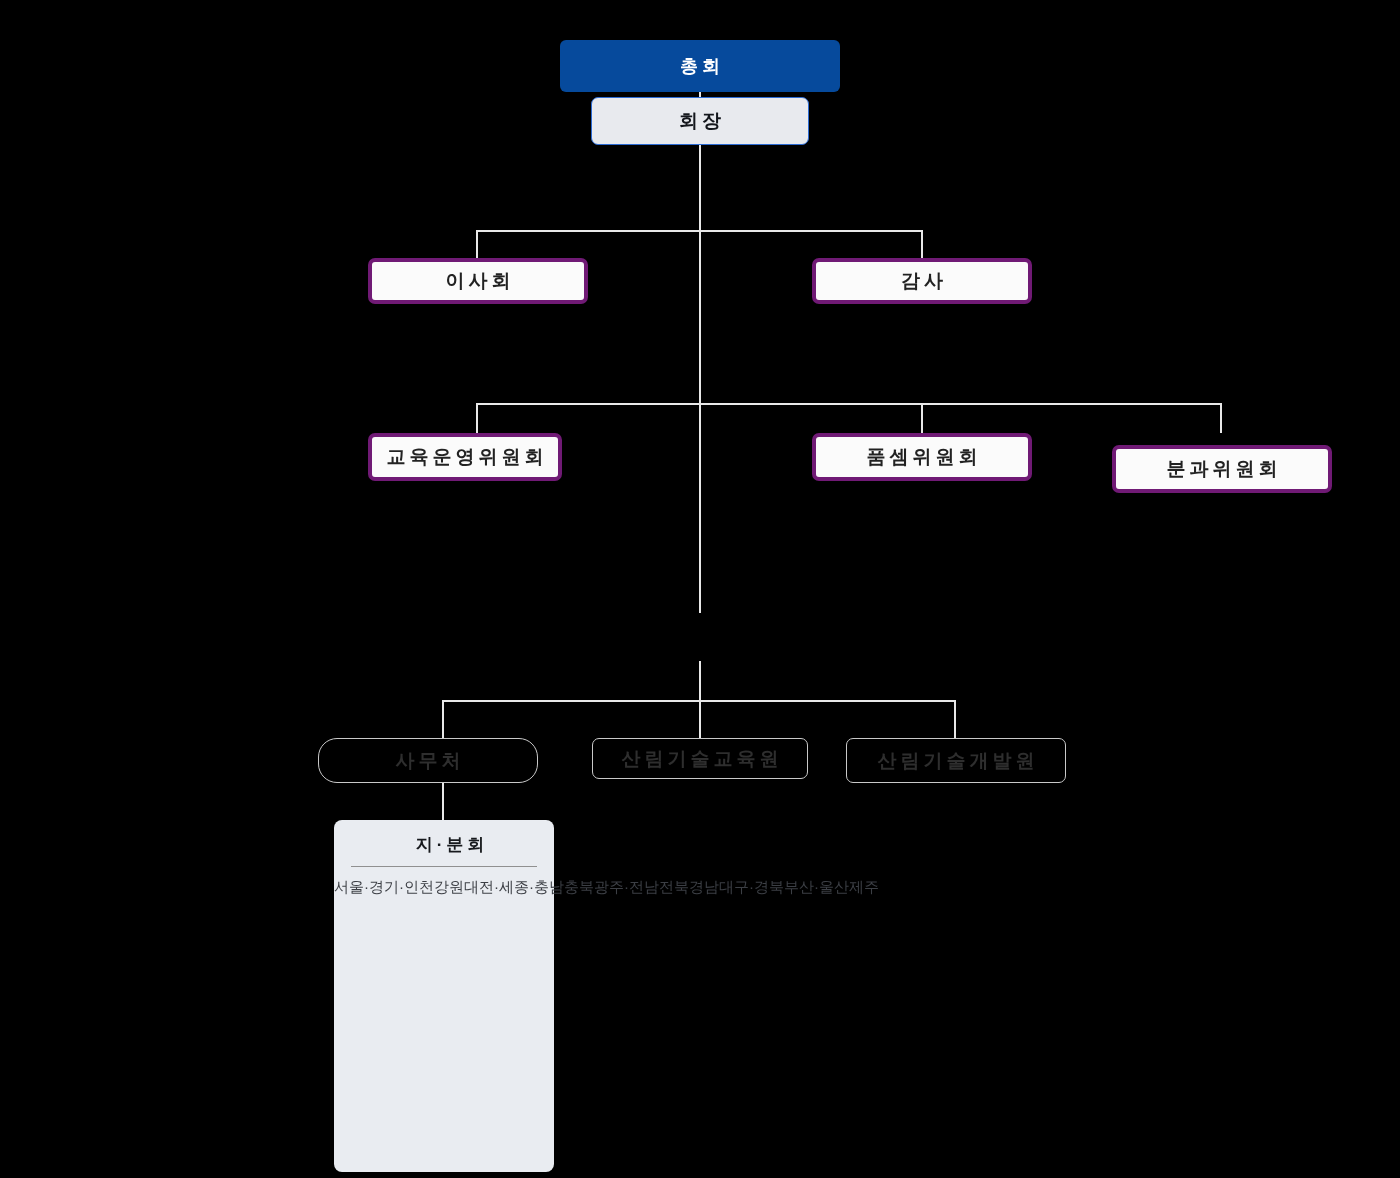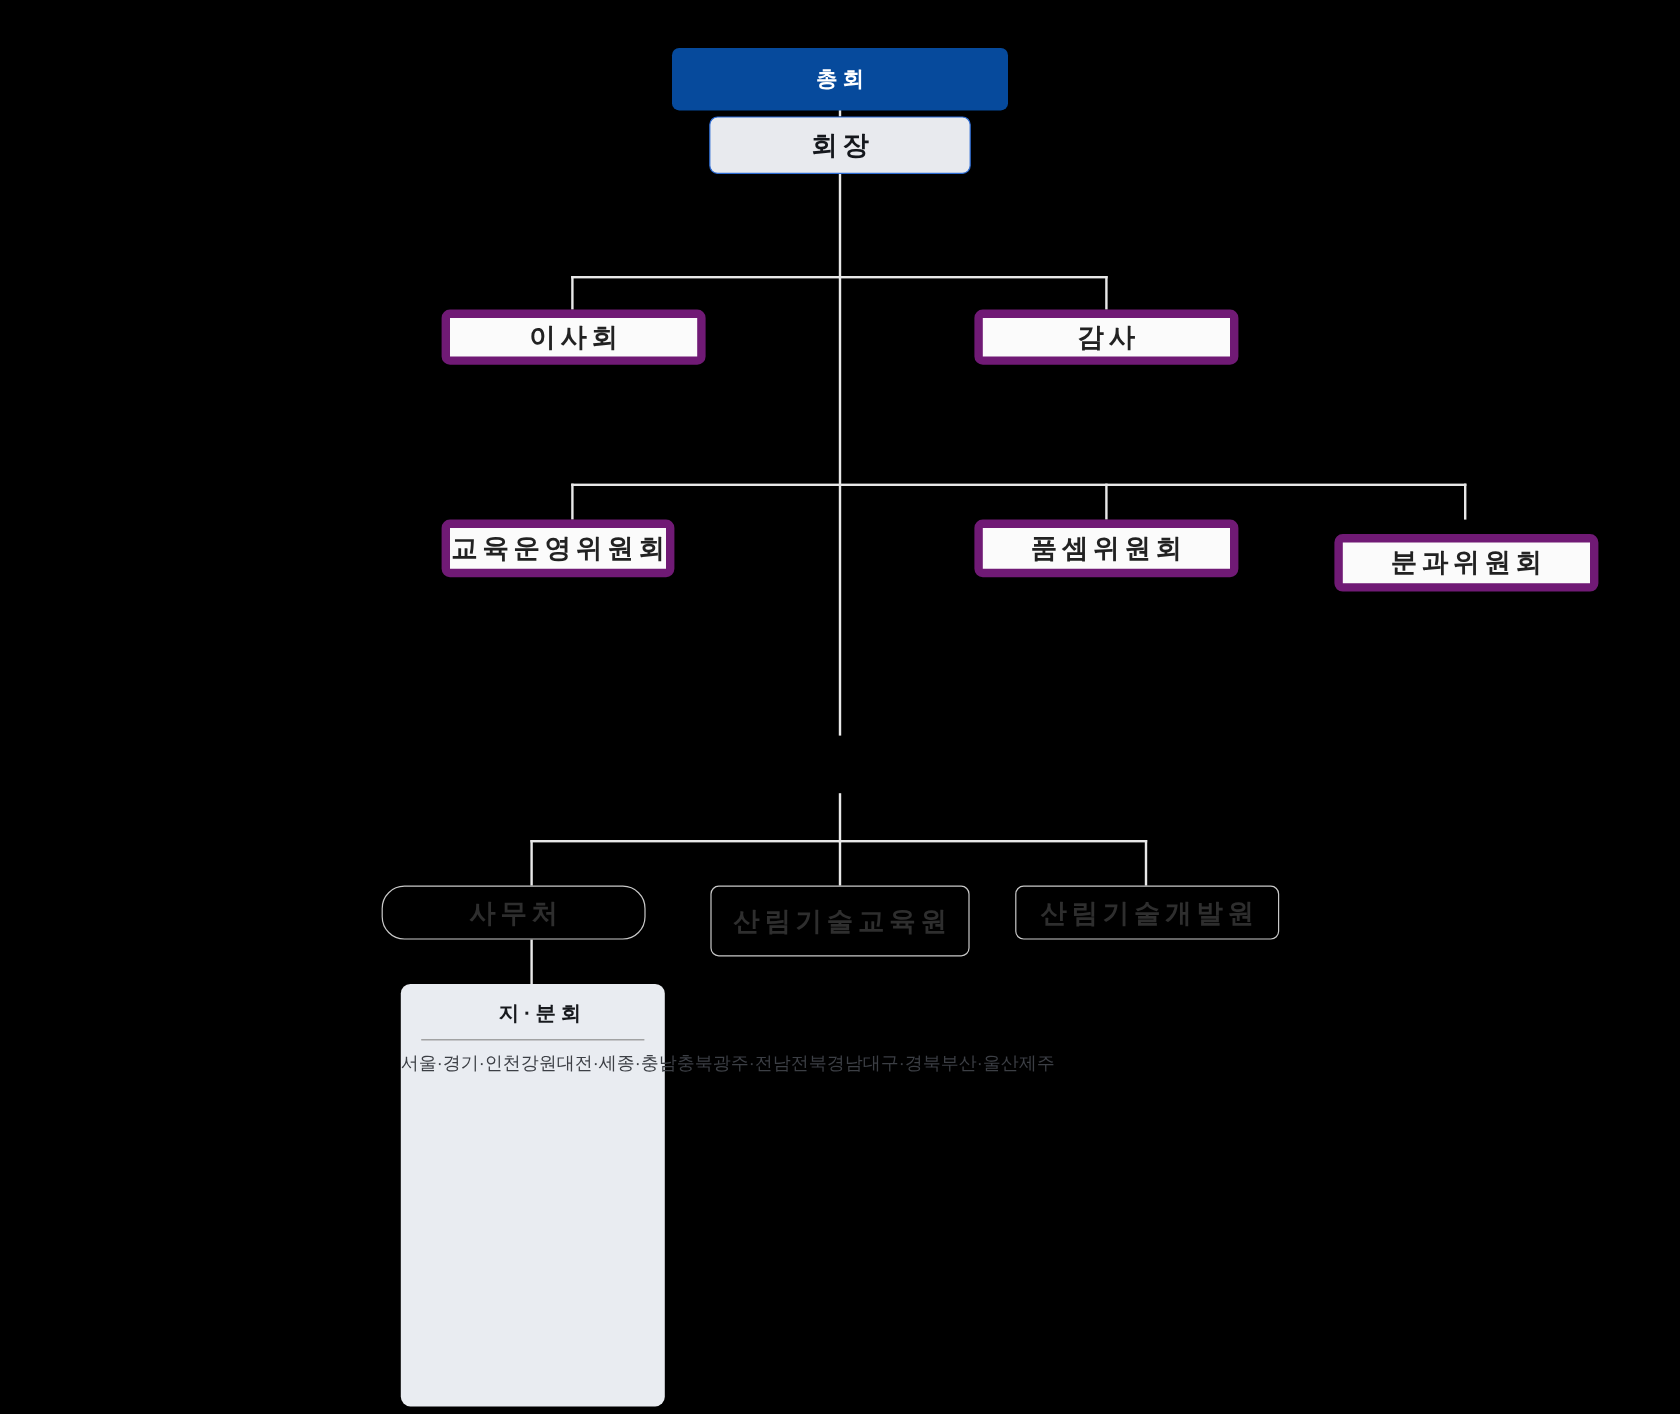--- a/index.html
+++ b/index.html
@@ -2,26 +2,26 @@
 <html style="--primary-blue: #064a9c; --accent-border-blue: #2c6bd3; --accent-fill: #e8eaee; --node-fill-white: #fbfbfb; --outline-node-border: #c9c9c9; --outline-node-text: #2e2e2e; --panel-fill: #e9ecf1; --connector-line: #e8e8e8;"><head>
 <meta charset="utf-8">
 <style>
   html,body{margin:0;padding:0;background:#000;}
   .stage{
     position:relative;width:1400px;height:1178px;background:#000;
     font-family:"Liberation Sans","DejaVu Sans",sans-serif;overflow:hidden;
   }
   .node{
     position:absolute;display:flex;align-items:center;justify-content:center;
-    box-sizing:border-box;font-weight:700;font-size:22px;
+    box-sizing:border-box;font-weight:700;font-size:19px;
     letter-spacing:4px;padding-left:4px;border-radius:7px;white-space:nowrap;
   }
   .node--primary{background:var(--primary-blue,#064a9c);color:#ffffff;font-size:18px;border-radius:6px;margin-top:36px;}
   .node--accent{background:var(--accent-fill,#e8eaee);border:1px solid var(--accent-border-blue,#2c6bd3);color:#14171c;}
-  .node--light{background:var(--node-fill-white,#fbfbfb);border:7px solid #701a75;color:#222222;}
+  .node--light{background:var(--node-fill-white,#fbfbfb);border:4px solid #701a75;color:#222222;}
   .node--outline{background:transparent;border:1px solid var(--outline-node-border,#c9c9c9);color:var(--outline-node-text,#2e2e2e);}
   .hline,.vline{position:absolute;background:var(--connector-line,#e8e8e8);}
   .hline{height:2px;}
   .vline{width:2px;}
   .panel{
     position:absolute;left:334px;top:820px;width:220px;height:352px;
     background:var(--panel-fill,#e9ecf1);border-radius:8px;box-sizing:border-box;
   }
   .panel-title{
     text-align:center;font-weight:700;font-size:17px;letter-spacing:4px;
@@ -69,21 +69,21 @@
 
   <div class="node node--light" style="left:368px;top:433px;width:194px;height:48px;">교육운영위원회</div>
 
   <div class="node node--light" style="left:812px;top:433px;width:220px;height:48px;">품셈위원회</div>
 
   <div class="node node--light" style="left:1112px;top:433px;width:220px;height:48px;margin-top:12px;">분과위원회</div>
 
 
   <div class="node node--outline" style="left:318px;top:738px;width:220px;height:45px;border-radius:19px;">사무처</div>
 
-  <div class="node node--outline" style="left:592px;top:738px;width:216px;height:59px;">산림기술교육원</div>
+  <div class="node node--outline" style="left:592px;top:738px;width:216px;height:41px;">산림기술교육원</div>
 
   <div class="node node--outline" style="left:846px;top:738px;width:220px;height:45px;">산림기술개발원</div>
 
   <div class="panel">
     <div class="panel-title">지·분회</div>
     <div class="panel-divider"></div>
     <div class="panel-list">
       <div class="panel-item">서울·경기·인천</div>
       <div class="panel-item">강원</div>
       <div class="panel-item">대전·세종·충남</div>

